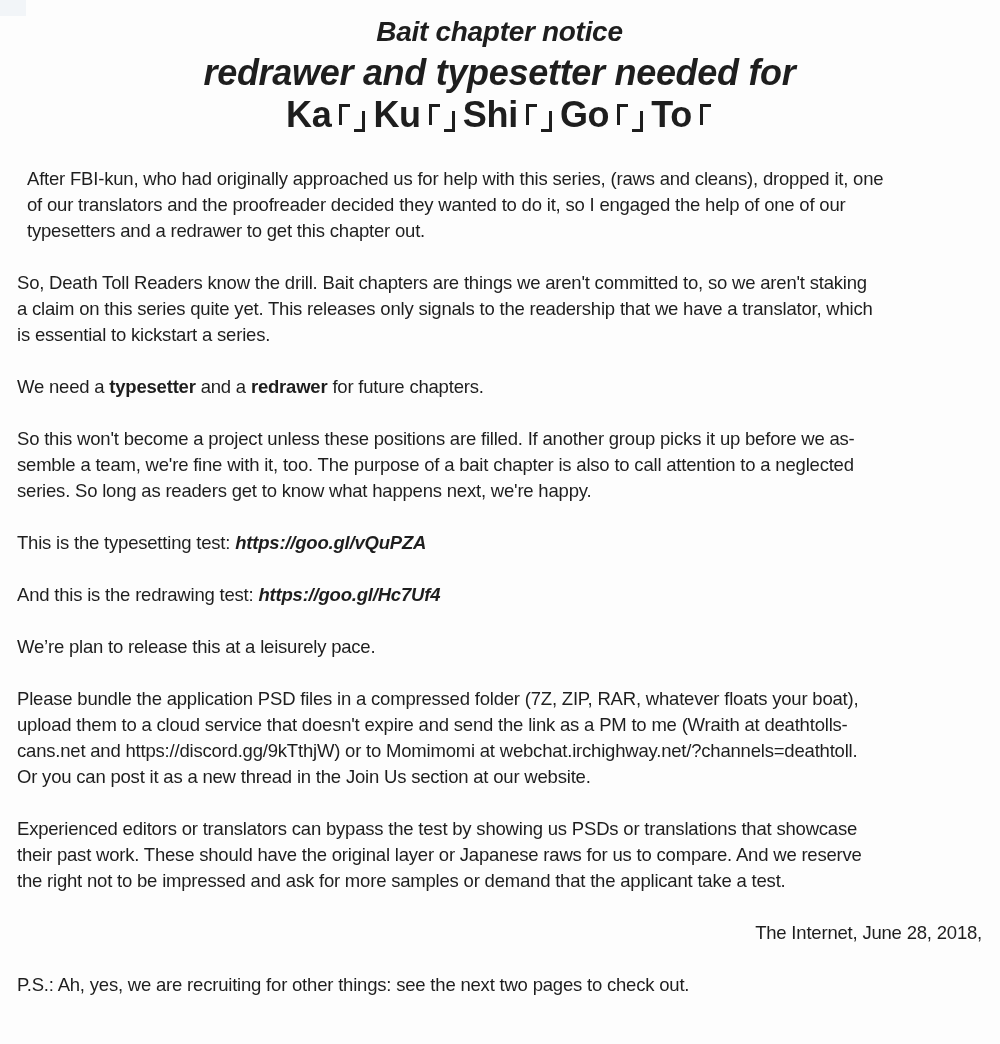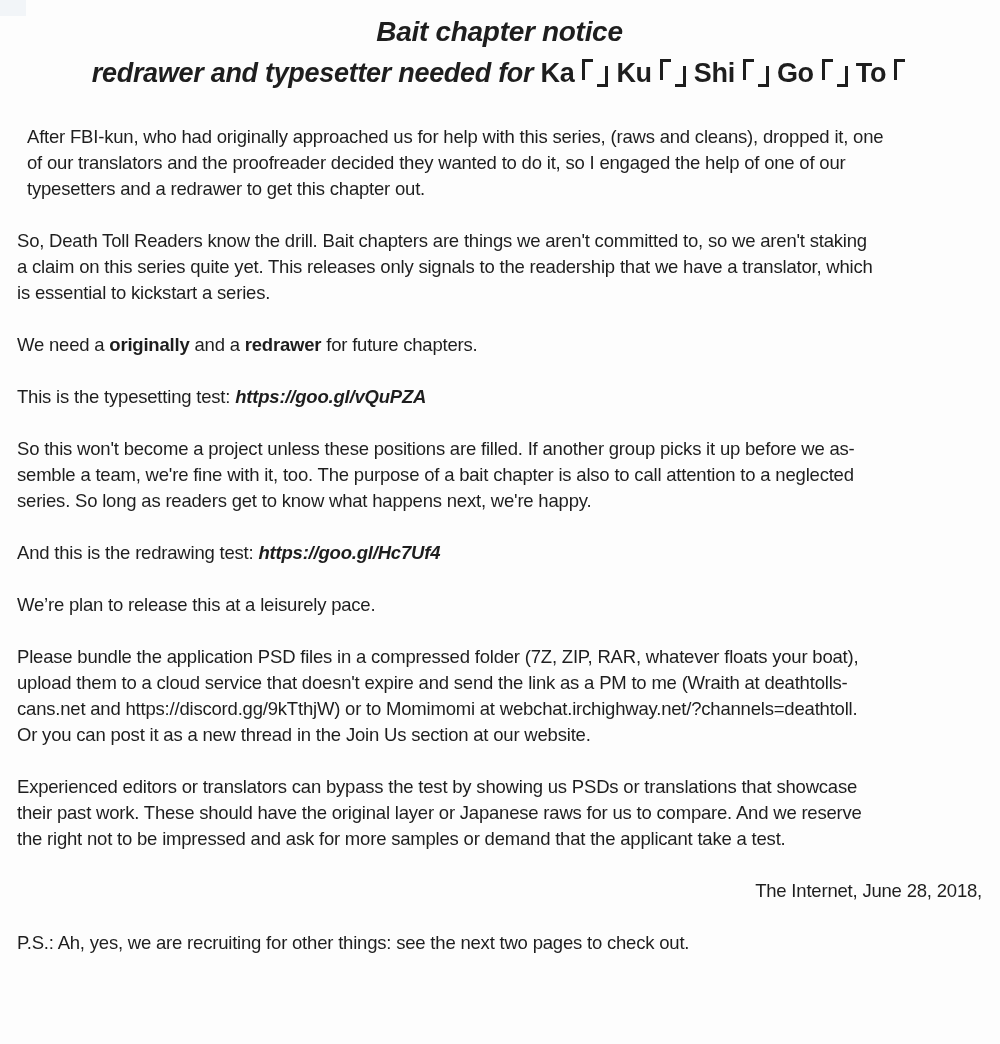--- a/index.html
+++ b/index.html
@@ -18,21 +18,21 @@
   
   .scan-artifact {
     position: absolute;
     left: 0; top: 0;
     width: 26px; height: 16px;
     background: #f2f5f8;
   }
 
   .title-block { text-align: center; font-weight: bold; letter-spacing: -0.3px; }
   .title-line1 { font-size: 28px; line-height: 40px; font-style: italic; }
-  .title-line2 { font-size: 27px; line-height: 42px; }
+  .title-line2 { font-size: 36px; line-height: 42px; }
   .title-line2 .italic-part { font-style: italic; }
   .title-line2 .series-part { font-style: normal; white-space: nowrap; }
 
   
   .jb {
     display: inline-block;
     width: 11px;
     height: 21px;
   }
   .jb-open {
@@ -80,27 +80,27 @@
 
   <div class="content">
     <p>After FBI-kun, who had originally approached us for help with this series, (raws and cleans), dropped it, one
 of our translators and the proofreader decided they wanted to do it, so I engaged the help of one of our
 typesetters and a redrawer to get this chapter out.</p>
 
     <p>So, Death Toll Readers know the drill. Bait chapters are things we aren't committed to, so we aren't staking
 a claim on this series quite yet. This releases only signals to the readership that we have a translator, which
 is essential to kickstart a series.</p>
 
-    <p><span>We need a </span><span class="bold">originally</span><span> and a </span><span class="bold">redrawer</span><span> for future chapters.</span></p>
-
-    <p><span>This is the typesetting test: </span><span class="url">https://goo.gl/vQuPZA</span></p>
+    <p><span>We need a </span><span class="bold">typesetter</span><span> and a </span><span class="bold">redrawer</span><span> for future chapters.</span></p>
 
     <p>So this won't become a project unless these positions are filled. If another group picks it up before we as-
 semble a team, we're fine with it, too. The purpose of a bait chapter is also to call attention to a neglected
 series. So long as readers get to know what happens next, we're happy.</p>
+
+    <p><span>This is the typesetting test: </span><span class="url">https://goo.gl/vQuPZA</span></p>
 
     <p><span>And this is the redrawing test: </span><span class="url">https://goo.gl/Hc7Uf4</span></p>
 
     <p>We’re plan to release this at a leisurely pace.</p>
 
     <p>Please bundle the application PSD files in a compressed folder (7Z, ZIP, RAR, whatever floats your boat),
 upload them to a cloud service that doesn't expire and send the link as a PM to me (Wraith at deathtolls-
 cans.net and https://discord.gg/9kTthjW) or to Momimomi at webchat.irchighway.net/?channels=deathtoll.
 Or you can post it as a new thread in the Join Us section at our website.</p>
 

